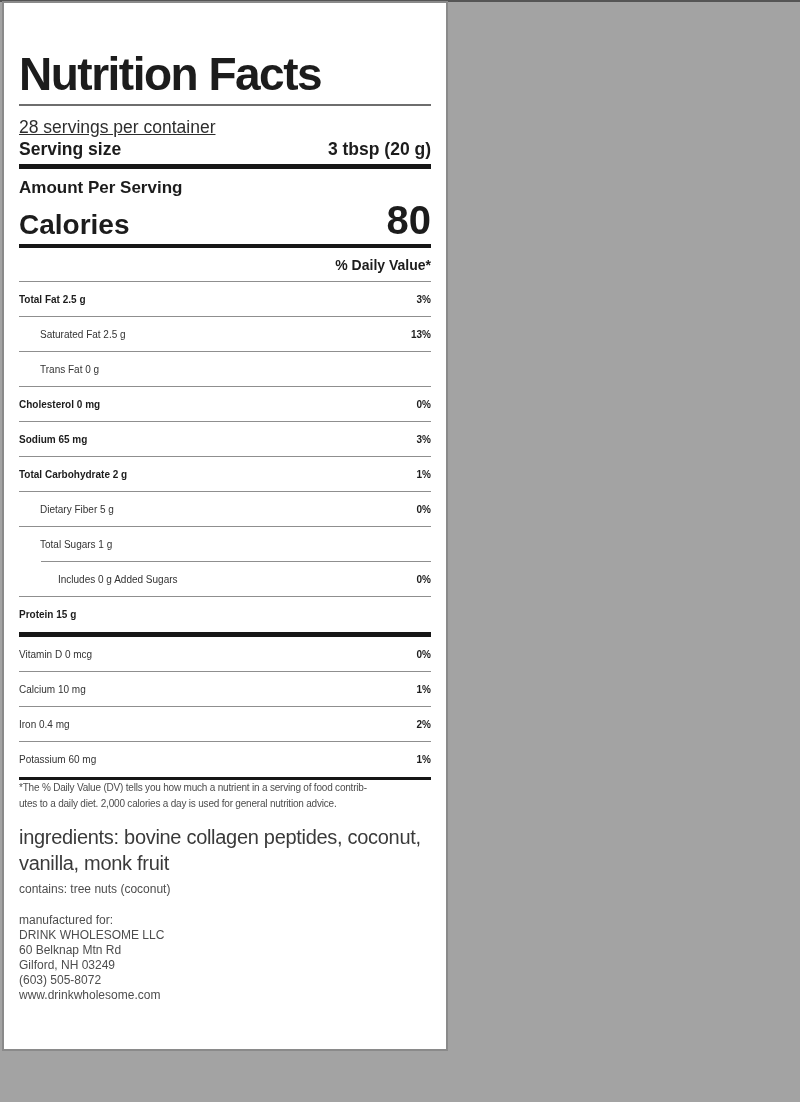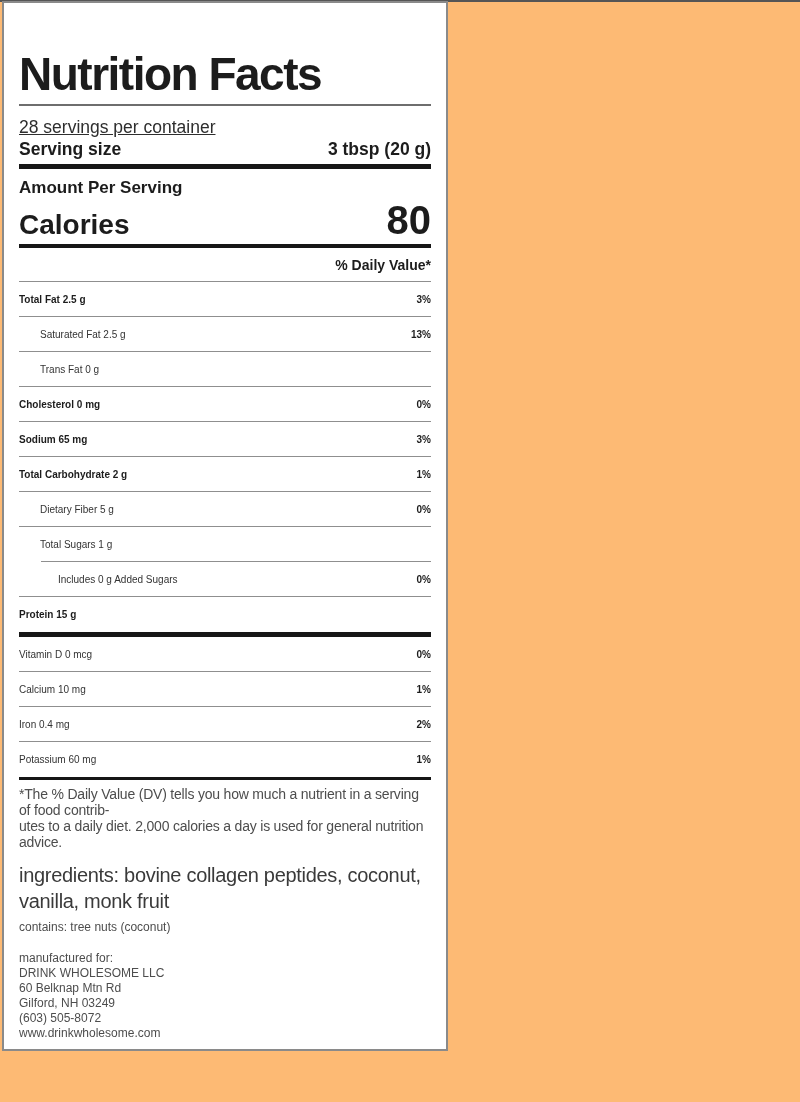--- a/index.html
+++ b/index.html
@@ -1,18 +1,18 @@
 <!DOCTYPE html>
 <html><head>
 <meta charset="utf-8">
 <style>
   * { margin:0; padding:0; box-sizing:border-box; }
   html,body { width:800px; height:1102px; background:#ffffff;
     font-family:"Liberation Sans","DejaVu Sans",sans-serif; }
-  .stage { position:relative; width:800px; height:1102px; background:#fdba74; overflow:hidden; }
+  .stage { position:relative; width:800px; height:1102px; background:#a3a3a3; overflow:hidden; }
 
   .top-edge-band { position:absolute; left:0; top:0; width:800px; height:2px; background:#555555; }
 
   .nf-box { position:absolute; left:2px; top:1px; width:446px; height:1050px;
     border:2px solid #8a8a8a; background:#fff; padding:0 15px; color:#333; }
 
   .nf-title { margin-top:43px; font-size:46px; font-weight:bold; color:#1c1c1c;
     letter-spacing:-1.5px; line-height:56px; }
   .rule-thin-dark { height:2px; background:#6e6e6e; margin-top:2px; }
   .nf-servings { padding-top:10px; font-size:17.5px; line-height:22px; color:#2e2e2e;text-decoration:underline; }
@@ -33,21 +33,21 @@
     font-size:10px; color:#333; border-bottom:1px solid #8f8f8f; position:relative; }
   .nf-row .nf-dv { font-weight:bold; color:#1c1c1c; }
   .nf-row.bold .nf-label { font-weight:bold; color:#1c1c1c; }
   .nf-row.ind1 .nf-label { padding-left:21px; }
   .nf-row.ind2 .nf-label { padding-left:39px; }
   .nf-row.div-none { border-bottom:none; }
   .nf-row.div-indented { border-bottom:none; }
   .nf-row.div-indented::after { content:""; position:absolute; left:22px; right:0; bottom:0;
     height:1px; background:#8f8f8f; }
 
-  .nf-footnote { padding-top:6px; font-size:14px; line-height:16px; color:#4d4d4d;
+  .nf-footnote { padding-top:0; font-size:10px; line-height:16px; color:#4d4d4d;
     letter-spacing:-0.2px; }
   .nf-ingredients { margin-top:12px; font-size:20px; line-height:26px; color:#3a3a3a;
     letter-spacing:-0.3px; }
   .nf-contains { margin-top:6px; font-size:12px; color:#4d4d4d; line-height:15px; }
   .nf-manufactured { margin-top:16px; font-size:12px; line-height:15px; color:#4d4d4d; }
 </style>
 </head>
 <body>
 
 <div class="stage">

